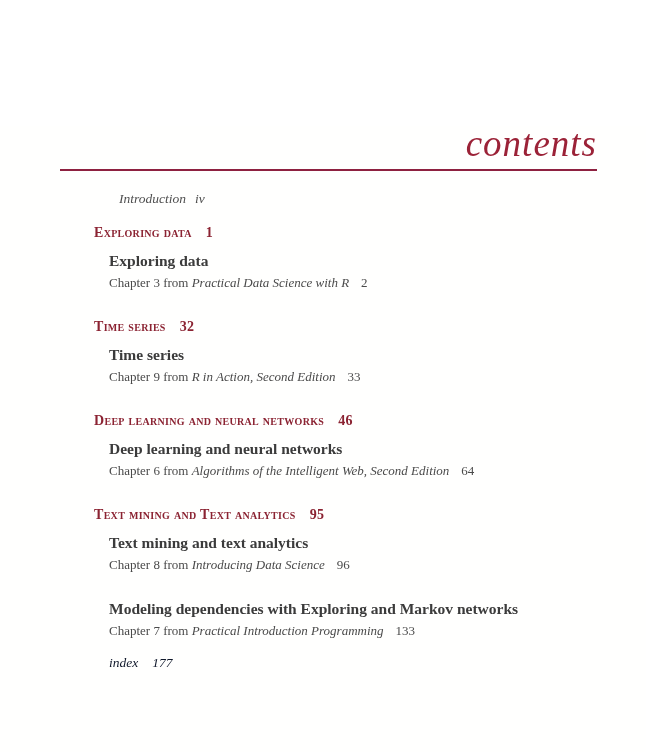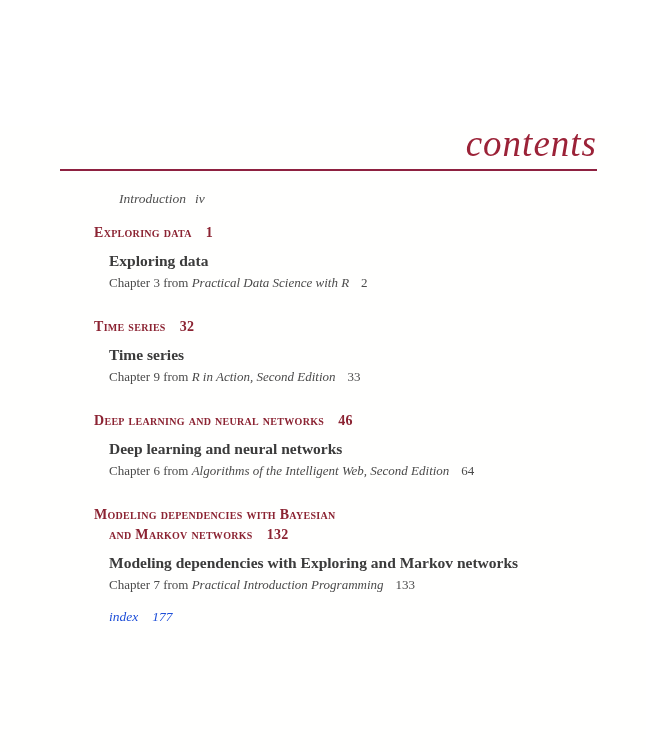--- a/index.html
+++ b/index.html
@@ -76,21 +76,21 @@
   }
   .sec-chapter .book { font-style: italic; }
   .sec-chapter .chnum { margin-left: 12px; }
   
   .back-row {
     margin-top: 14px;
     margin-left: 109px;
     font-style: italic;
     font-size: 13.5px;
     line-height: 16px;
-    color: #1d4ed8;
+    color: #0f172a;
   }
   .back-row .bm-page { margin-left: 14px; }
 </style>
 </head>
 <body>
 
 <div class="page">
 
   <div class="title-row">
     <span class="contents-title">contents</span>
@@ -126,28 +126,31 @@
     <div class="section">
       <div class="sec-heading">
         <span>Deep learning and neural networks</span><span class="pgnum">46</span>
       </div>
       <div class="sec-sub">Deep learning and neural networks</div>
       <div class="sec-chapter">
         <span>Chapter 6 from </span><span class="book">Algorithms of the Intelligent Web, Second Edition</span><span class="chnum">64</span>
       </div>
     </div>
 
+    <div class="section">
+      <div class="sec-heading">
+        <span>Text mining and Text analytics</span><span class="pgnum">95</span>
+      </div>
+      <div class="sec-sub">Text mining and text analytics</div>
+      <div class="sec-chapter">
+        <span>Chapter 8 from </span><span class="book">Introducing Data Science</span><span class="chnum">96</span>
+      </div>
+    </div>
 
     <div class="section">
-      <div class="sec-heading">
-        <div>Modeling dependencies with Bayesian</div>
-        <div class="line2">
-          <span>and Markov networks</span><span class="pgnum">132</span>
-        </div>
-      </div>
       <div class="sec-sub">Modeling dependencies with Exploring and Markov networks</div>
       <div class="sec-chapter">
         <span>Chapter 7 from </span><span class="book">Practical Introduction Programming</span><span class="chnum">133</span>
       </div>
     </div>
 
   </div>
 
   <div class="back-row">
     <span>index</span><span class="bm-page">177</span>

